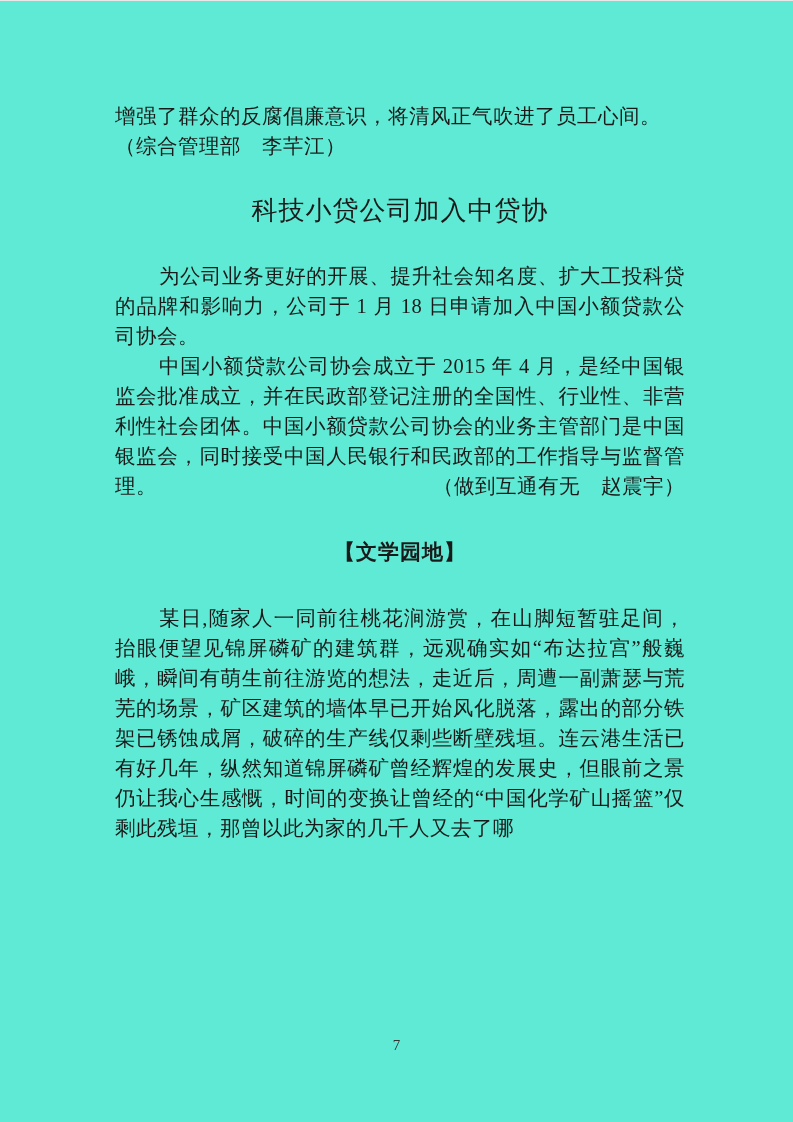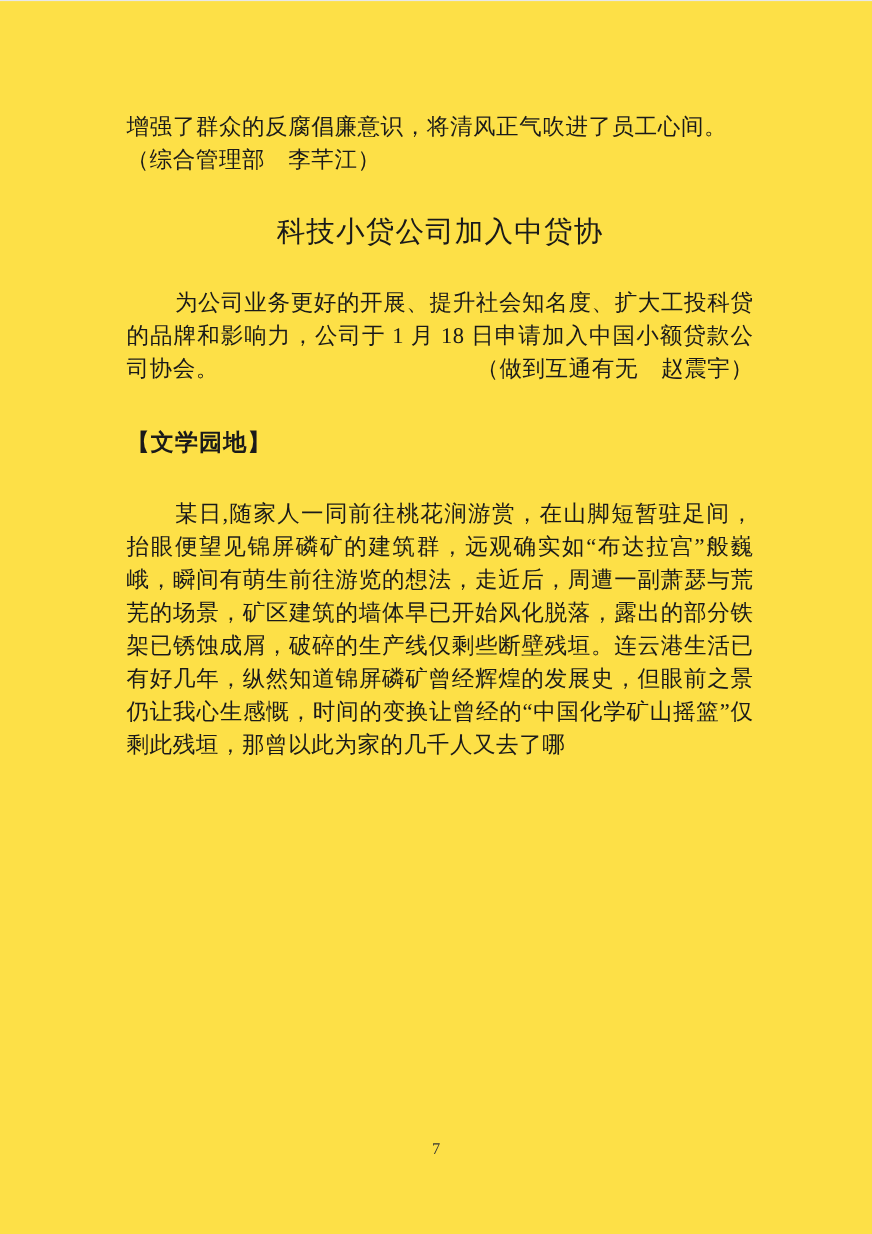--- a/index.html
+++ b/index.html
@@ -4,21 +4,21 @@
 <style>
   html, body {
     margin: 0;
     padding: 0;
     background: #ffffff;
   }
   .page {
     position: relative;
     width: 793px;
     height: 1122px;
-    background: #fde047;
+    background: #5eead4;
     border-top: 1px solid #e8e8e8;
     overflow: hidden;
     color: #1a1a1a;
     font-family: "Liberation Serif", "DejaVu Serif", serif;
     box-sizing: border-box;
   }
   .content {
     position: absolute;
     left: 115px;
     top: 100px;
@@ -56,20 +56,21 @@
     letter-spacing: 1px;
     text-align: center;
     margin: 32px 0 34px 0;
   }
   .section-label {
     font-size: 21px;
     font-weight: bold;
     line-height: 30px;
     letter-spacing: 1px;
     margin: 36px 0 0 0;
+    text-align: center;
   }
   .essay-title {
     font-family: "Liberation Sans", "DejaVu Sans", sans-serif;
     font-weight: 500;
     font-size: 25px;
     line-height: 30px;
     text-align: center;
     margin: 6px 0 0 0;
   }
   .essay-body {
@@ -94,20 +95,21 @@
 
     <p class="body-text">增强了群众的反腐倡廉意识，将清风正气吹进了员工心间。</p>
 
     <p class="signature-line">（综合管理部　李芊江）</p>
 
     <h1 class="article-title">科技小贷公司加入中贷协</h1>
 
     <p class="body-text para-indent">为公司业务更好的开展、提升社会知名度、扩大工投科贷的品牌和影响力，公司于 1 月 18 日申请加入中国小额贷款公司协会。</p>
 
 
+    <p class="body-text para-indent">中国小额贷款公司协会成立于 2015 年 4 月，是经中国银监会批准成立，并在民政部登记注册的全国性、行业性、非营利性社会团体。中国小额贷款公司协会的业务主管部门是中国银监会，同时接受中国人民银行和民政部的工作指导与监督管理。</p>
 
     <p class="signature-inline">（做到互通有无　赵震宇）</p>
 
     <p class="section-label">【文学园地】</p>
 
 
     <p class="body-text para-indent essay-body">某日,随家人一同前往桃花涧游赏，在山脚短暂驻足间，抬眼便望见锦屏磷矿的建筑群，远观确实如“布达拉宫”般巍峨，瞬间有萌生前往游览的想法，走近后，周遭一副萧瑟与荒芜的场景，矿区建筑的墙体早已开始风化脱落，露出的部分铁架已锈蚀成屑，破碎的生产线仅剩些断壁残垣。连云港生活已有好几年，纵然知道锦屏磷矿曾经辉煌的发展史，但眼前之景仍让我心生感慨，时间的变换让曾经的“中国化学矿山摇篮”仅剩此残垣，那曾以此为家的几千人又去了哪</p>
 
   </div>
 

